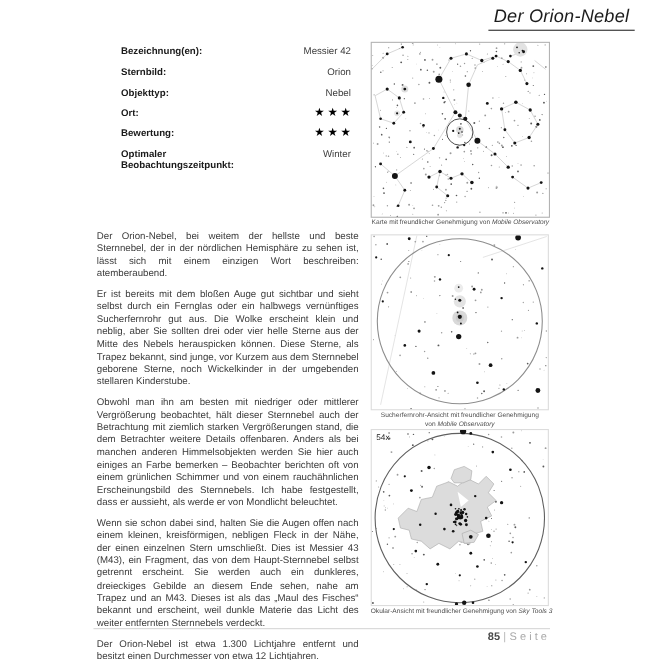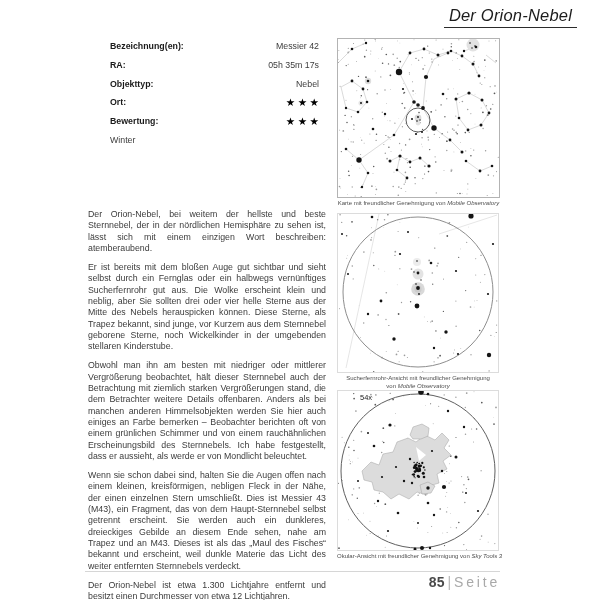--- a/index.html
+++ b/index.html
@@ -44,58 +44,59 @@
   .fig2{left:337px;top:213px;}
   .fig2 svg{width:160px;height:158px;border:1px solid #dcdcdc;}
   .fig3{left:337px;top:390px;position:absolute;}
   .fig3 svg{width:160px;height:159px;border:1px solid #dcdcdc;}
   .figcap{
     margin-top:2px;font-size:6px;line-height:7.6px;color:#4e4e4e;
     display:flex;flex-direction:column;align-items:center;
   }
   .capline{white-space:nowrap;}
   .figcap i{font-style:italic;}
-  .maglabel{position:absolute;left:23px;top:3px;font-size:7.5px;color:#222;}
+  .maglabel{position:absolute;left:5px;top:3px;font-size:7.5px;color:#222;}
 
   
   .rule{position:absolute;left:85px;top:571px;width:415px;height:1px;background:#d6d6d6;}
-  .footer{position:absolute;top:574px;right:100px;font-size:14px;white-space:nowrap;}
+  .footer{position:absolute;top:574px;right:100px;font-size:10px;white-space:nowrap;}
   .pnum{color:#4a4a4a;font-weight:700;}
   .psep{color:#b5b5b5;margin:0 3px;font-weight:400;}
   .plabel{color:#a9a9a9;letter-spacing:2.8px;}
 </style>
 </head>
 <body>
 
 <div class="page">
 
   <h1 class="title">Der Orion-Nebel</h1>
 
   <div class="info">
     <div class="irow">
       <span class="k">Bezeichnung(en):</span>
       <span class="v">Messier 42</span>
     </div>
     <div class="irow">
-      <span class="k">RA:</span>
-      <span class="v">05h 35m 17s</span>
+      <span class="k">Sternbild:</span>
+      <span class="v">Orion</span>
     </div>
     <div class="irow">
       <span class="k">Objekttyp:</span>
       <span class="v">Nebel</span>
     </div>
     <div class="irow">
       <span class="k">Ort:</span>
       <span class="v star">★★★</span>
     </div>
     <div class="irow">
       <span class="k">Bewertung:</span>
       <span class="v star">★★★</span>
     </div>
     <div class="irow">
+      <span class="k">Optimaler Beobachtungszeitpunkt:</span>
       <span class="v">Winter</span>
     </div>
   </div>
 
   <div class="bodycol">
     <p>Der Orion-Nebel, bei weitem der hellste und beste Sternnebel, der in der nördlichen Hemisphäre zu sehen ist, lässt sich mit einem einzigen Wort beschreiben: atemberaubend.</p>
     <p>Er ist bereits mit dem bloßen Auge gut sichtbar und sieht selbst durch ein Fernglas oder ein halbwegs vernünftiges Sucherfernrohr gut aus. Die Wolke erscheint klein und neblig, aber Sie sollten drei oder vier helle Sterne aus der Mitte des Nebels herauspicken können. Diese Sterne, als Trapez bekannt, sind junge, vor Kurzem aus dem Sternnebel geborene Sterne, noch Wickelkinder in der umgebenden stellaren Kinderstube.</p>
     <p>Obwohl man ihn am besten mit niedriger oder mittlerer Vergrößerung beobachtet, hält dieser Sternnebel auch der Betrachtung mit ziemlich starken Vergrößerungen stand, die dem Betrachter weitere Details offenbaren. Anders als bei manchen anderen Himmelsobjekten werden Sie hier auch einiges an Farbe bemerken – Beobachter berichten oft von einem grünlichen Schimmer und von einem rauchähnlichen Erscheinungsbild des Sternnebels. Ich habe festgestellt, dass er aussieht, als werde er von Mondlicht beleuchtet.</p>
     <p>Wenn sie schon dabei sind, halten Sie die Augen offen nach einem kleinen, kreisförmigen, nebligen Fleck in der Nähe, der einen einzelnen Stern umschließt. Dies ist Messier 43 (M43), ein Fragment, das von dem Haupt-Sternnebel selbst getrennt erscheint. Sie werden auch ein dunkleres, dreieckiges Gebilde an diesem Ende sehen, nahe am Trapez und an M43. Dieses ist als das „Maul des Fisches“ bekannt und erscheint, weil dunkle Materie das Licht des weiter entfernten Sternnebels verdeckt.</p>
     <p>Der Orion-Nebel ist etwa 1.300 Lichtjahre entfernt und besitzt einen Durchmesser von etwa 12 Lichtjahren.</p>

